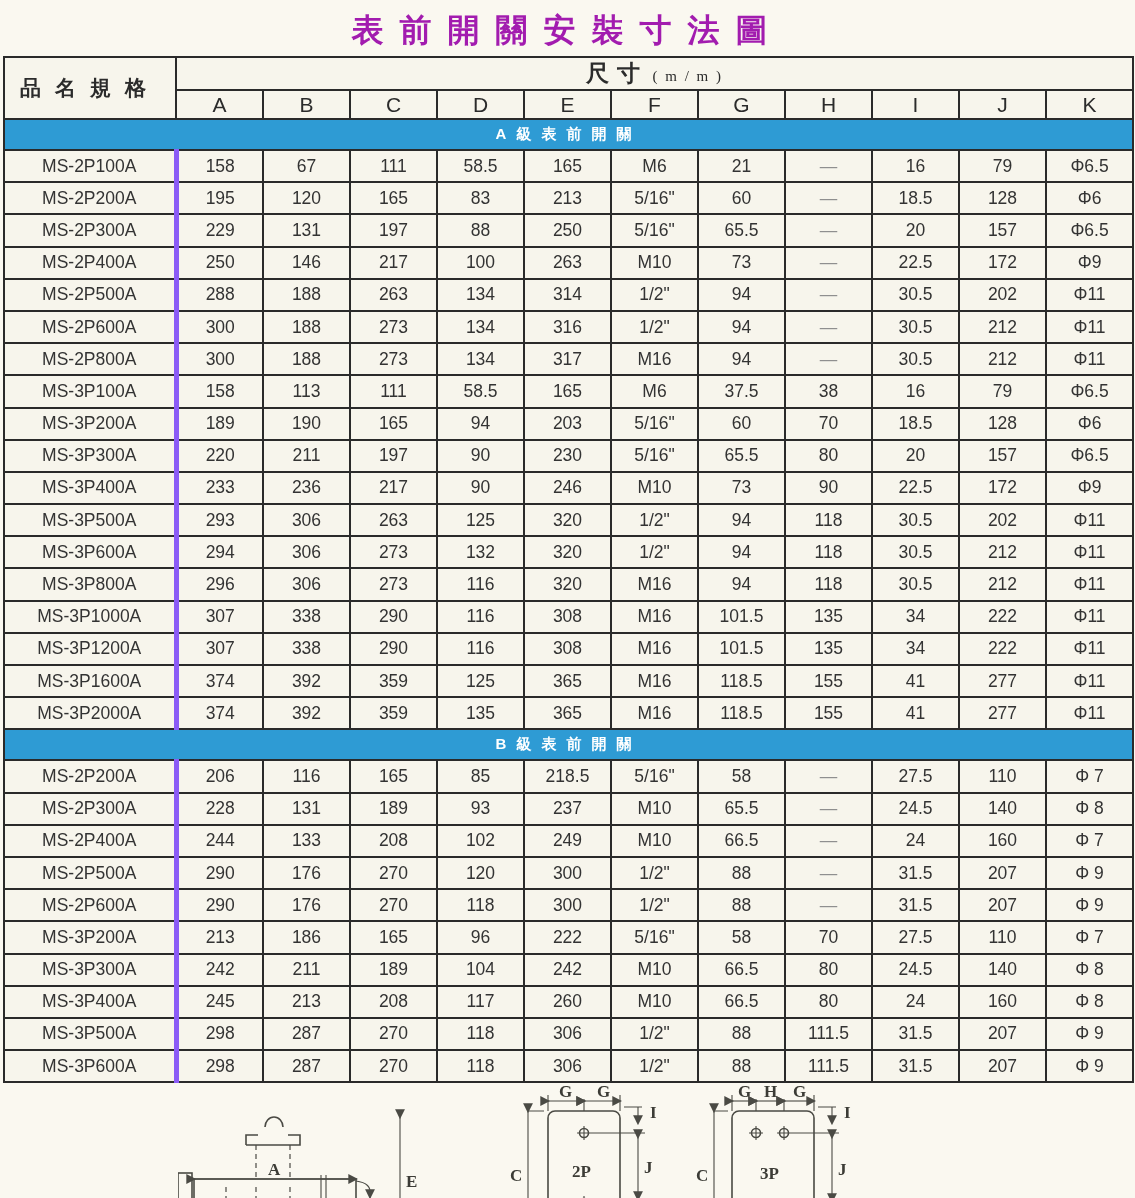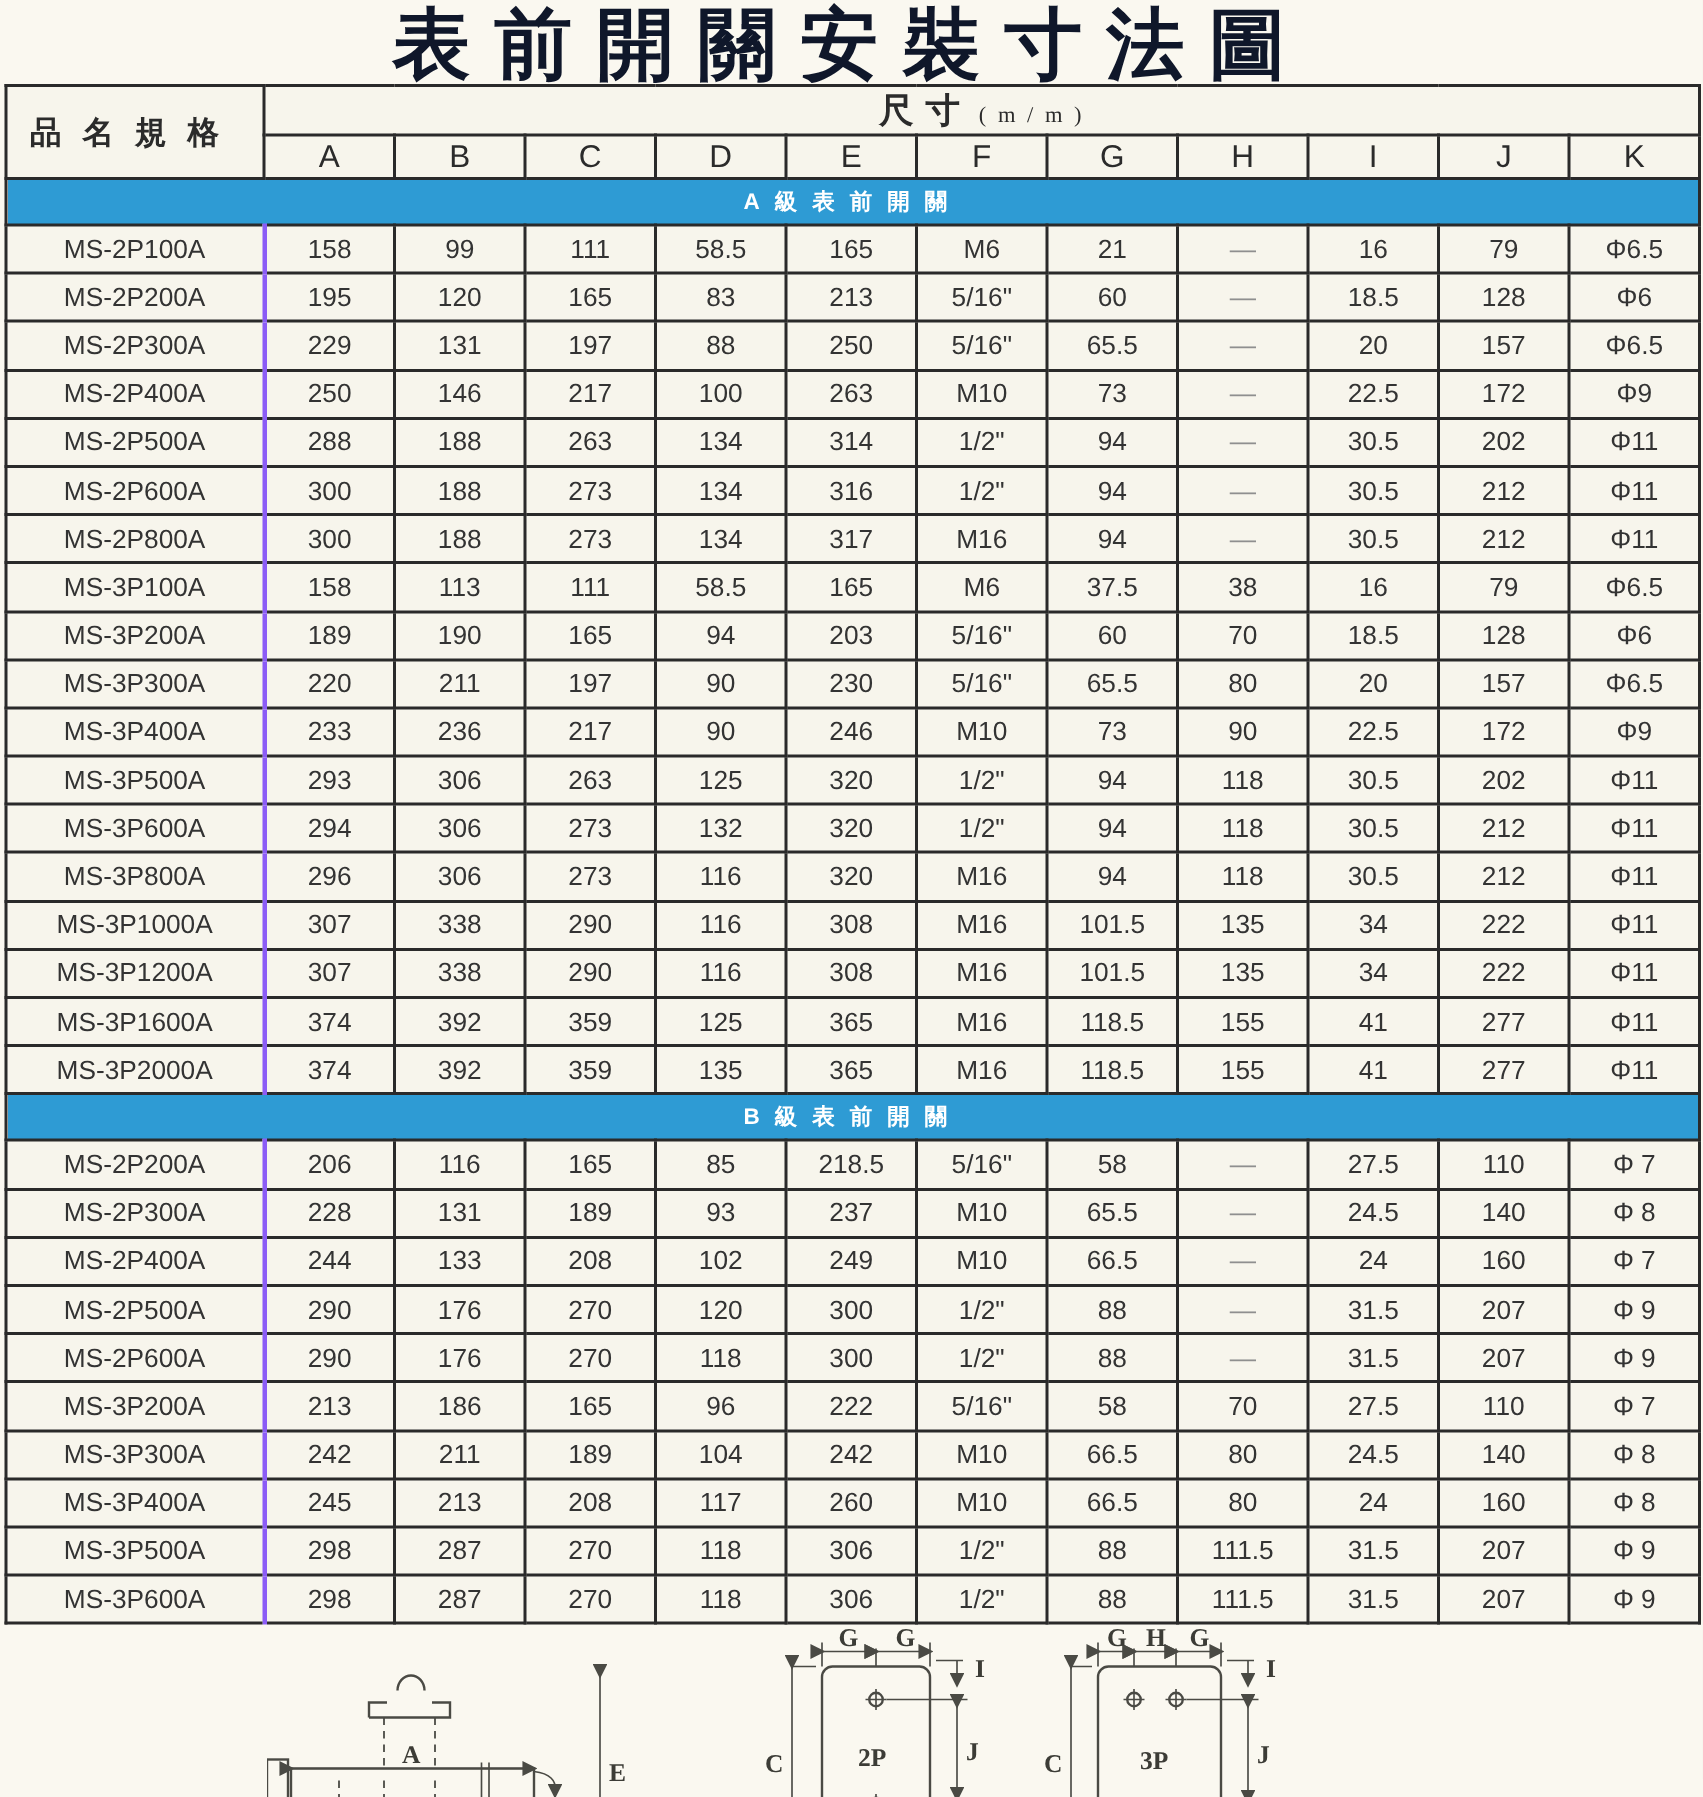--- a/index.html
+++ b/index.html
@@ -5,24 +5,24 @@
   html,body{margin:0;padding:0;}
   body{
     width:1135px;height:1198px;
     background:#faf8f0;
     font-family:"Liberation Sans","DejaVu Sans",sans-serif;
     color:#2b2b2b;
     overflow:hidden;
   }
   .page-title{
     text-align:center;
-    font-size:52px;
+    font-size:32px;
     font-weight:bold;
     letter-spacing:16px;
-    color:#0f172a;
+    color:#a21caf;
     padding-top:4px;
     height:52px;
     line-height:52px;
   }
   table.spec{
     border-collapse:collapse;
     table-layout:fixed;
     width:1129px;
     margin:0 3px;
     background:#f7f5ec;
@@ -63,21 +63,21 @@
     border-left:2px solid #2a2a2a;
     border-right:2px solid #2a2a2a;
   }
   tbody td{
     height:30.2px;
     font-size:17.5px;
     color:#333333;
   }
   tbody td.name-cell{
     font-size:17.5px;
-    border-right:3px solid #8b5cf6;
+    border-right:5px solid #8b5cf6;
   }
   tbody td.dash-cell{color:#8f8f8f;}
   .diagrams{
     position:relative;
     width:1135px;height:182px;
   }
   .diagrams svg{position:absolute;}
   svg .ln{stroke:#4a4a44;stroke-width:1.6;fill:none;}
   svg .thin{stroke:#4a4a44;stroke-width:1.1;fill:none;}
   svg .dash{stroke:#4a4a44;stroke-width:1.2;fill:none;stroke-dasharray:5 4;}
@@ -127,21 +127,21 @@
         <th>K</th>
       </tr>
   </thead>
   <tbody>
       <tr>
         <td colspan="12" class="section-bar">A級表前開關</td>
       </tr>
       <tr>
         <td class="name-cell">MS-2P100A</td>
         <td>158</td>
-        <td>99</td>
+        <td>67</td>
         <td>111</td>
         <td>58.5</td>
         <td>165</td>
         <td>M6</td>
         <td>21</td>
         <td class="dash-cell">—</td>
         <td>16</td>
         <td>79</td>
         <td>Φ6.5</td>
       </tr>

